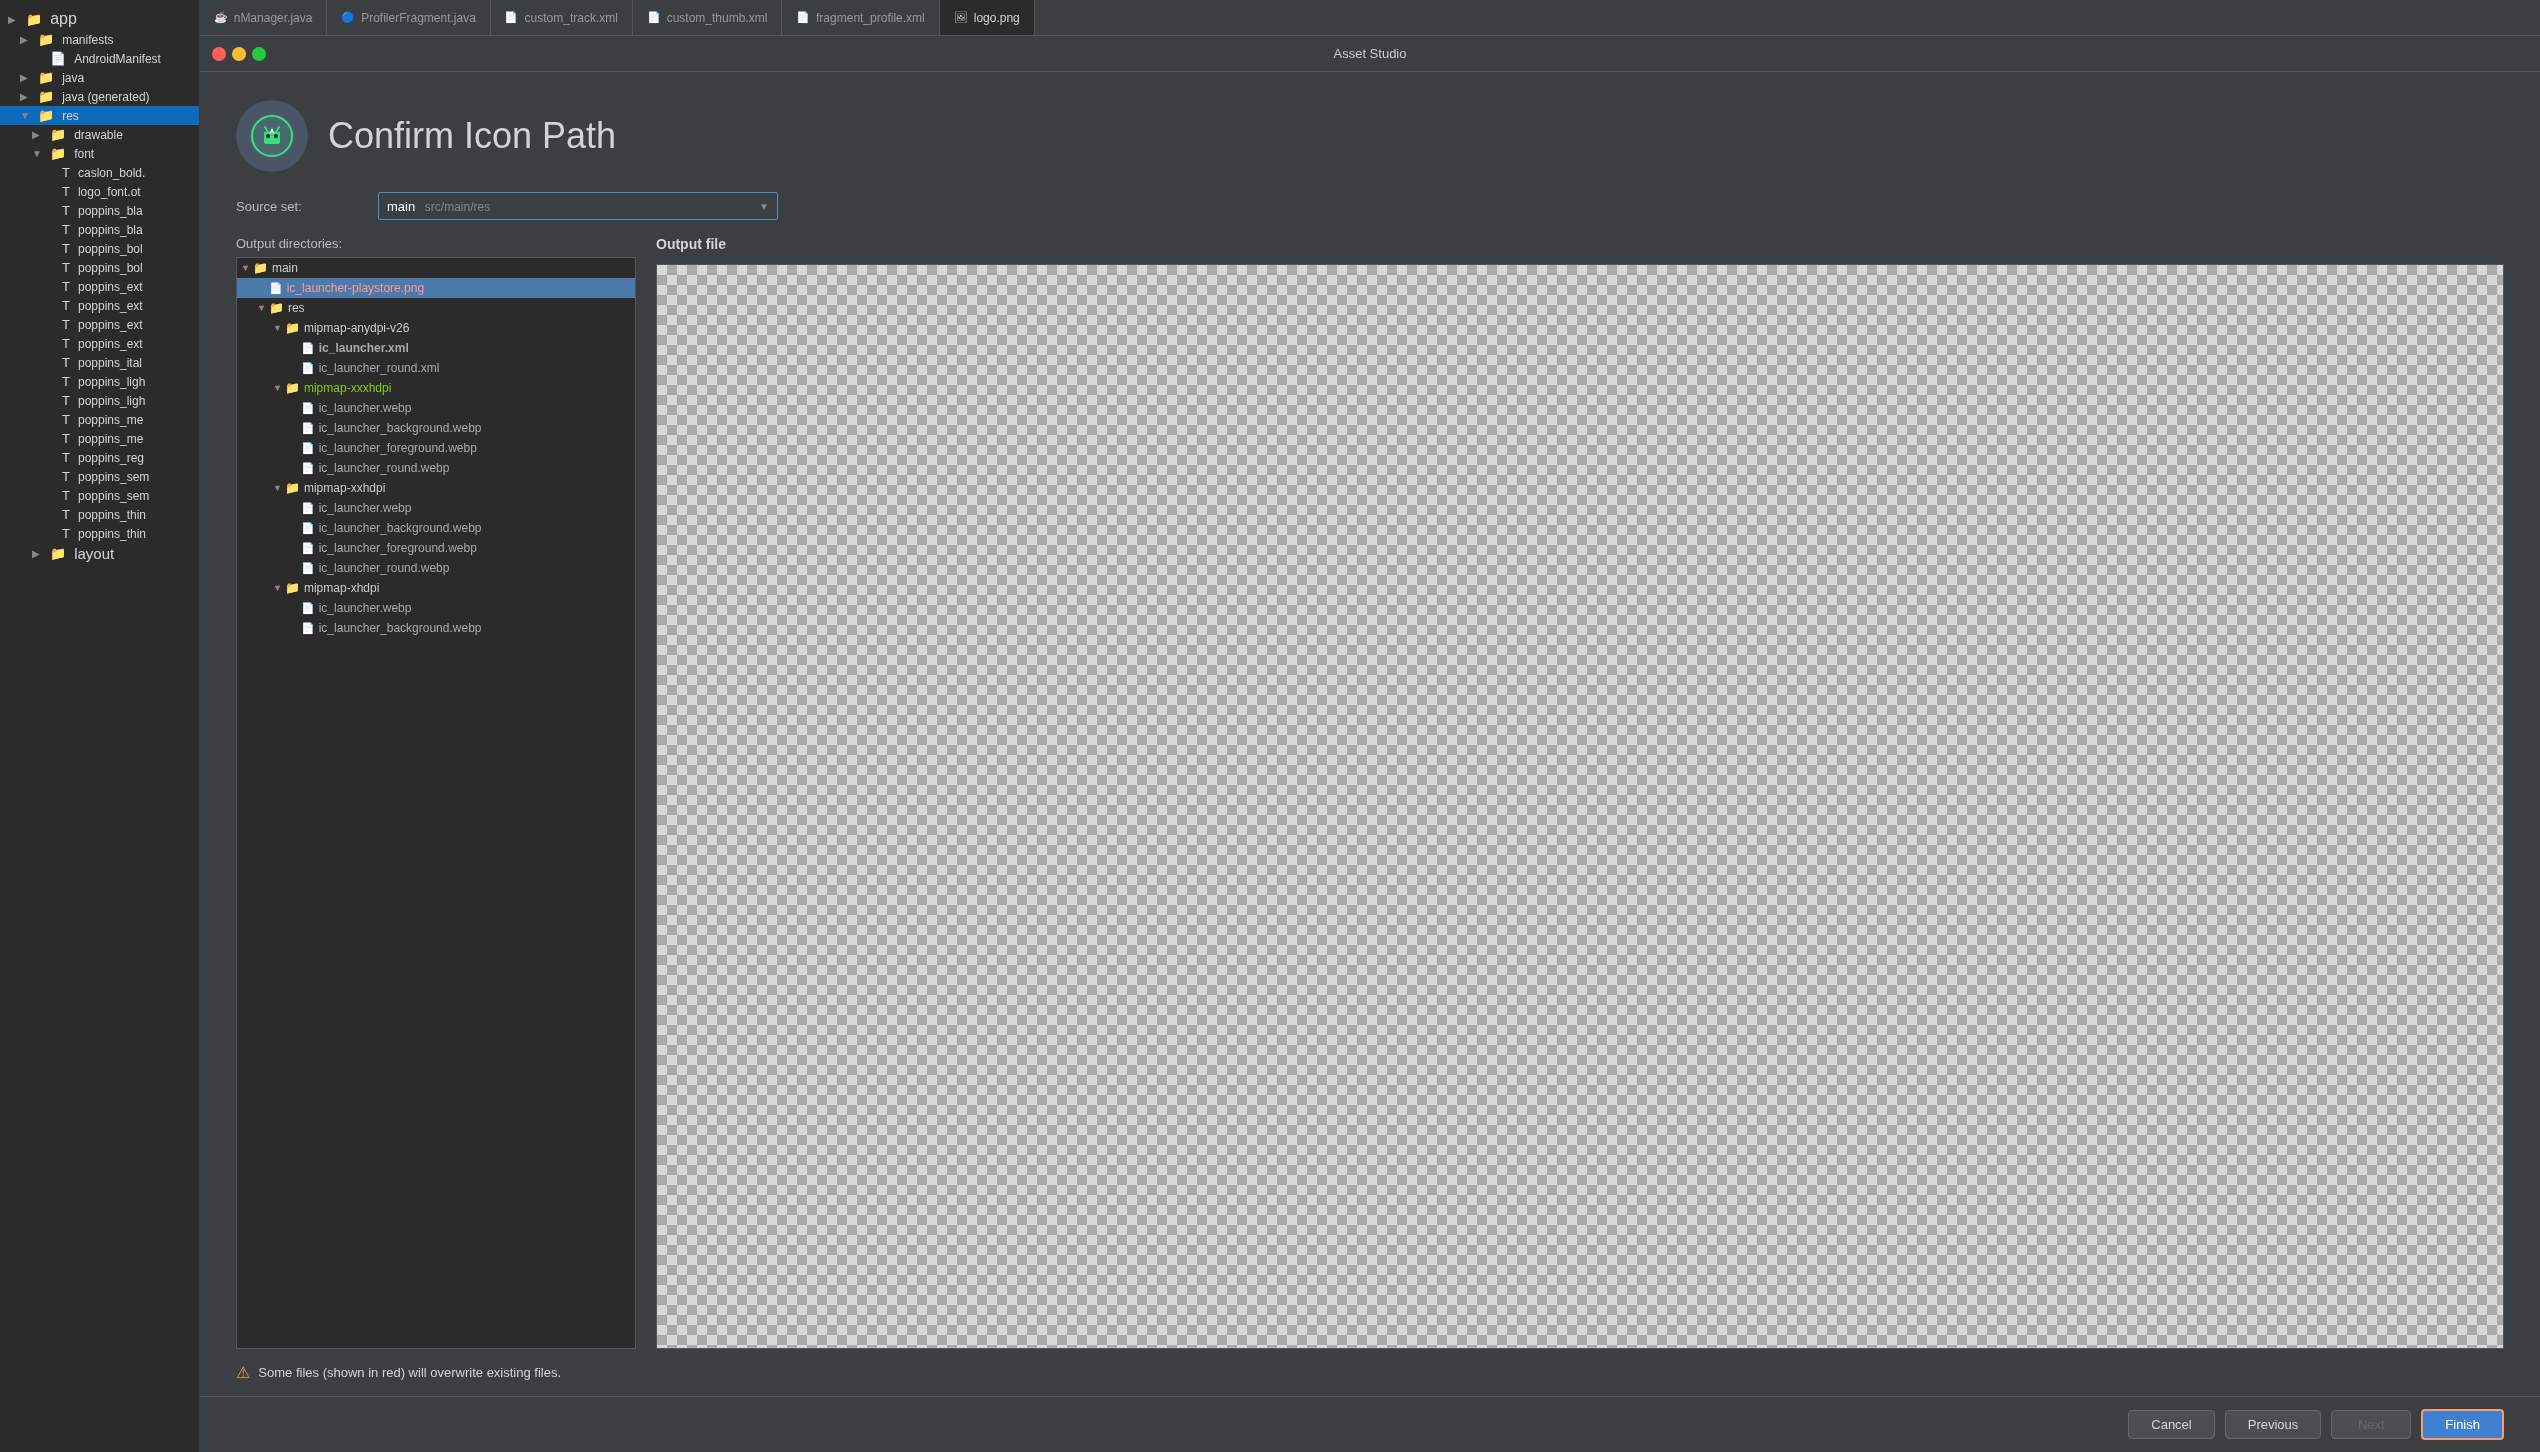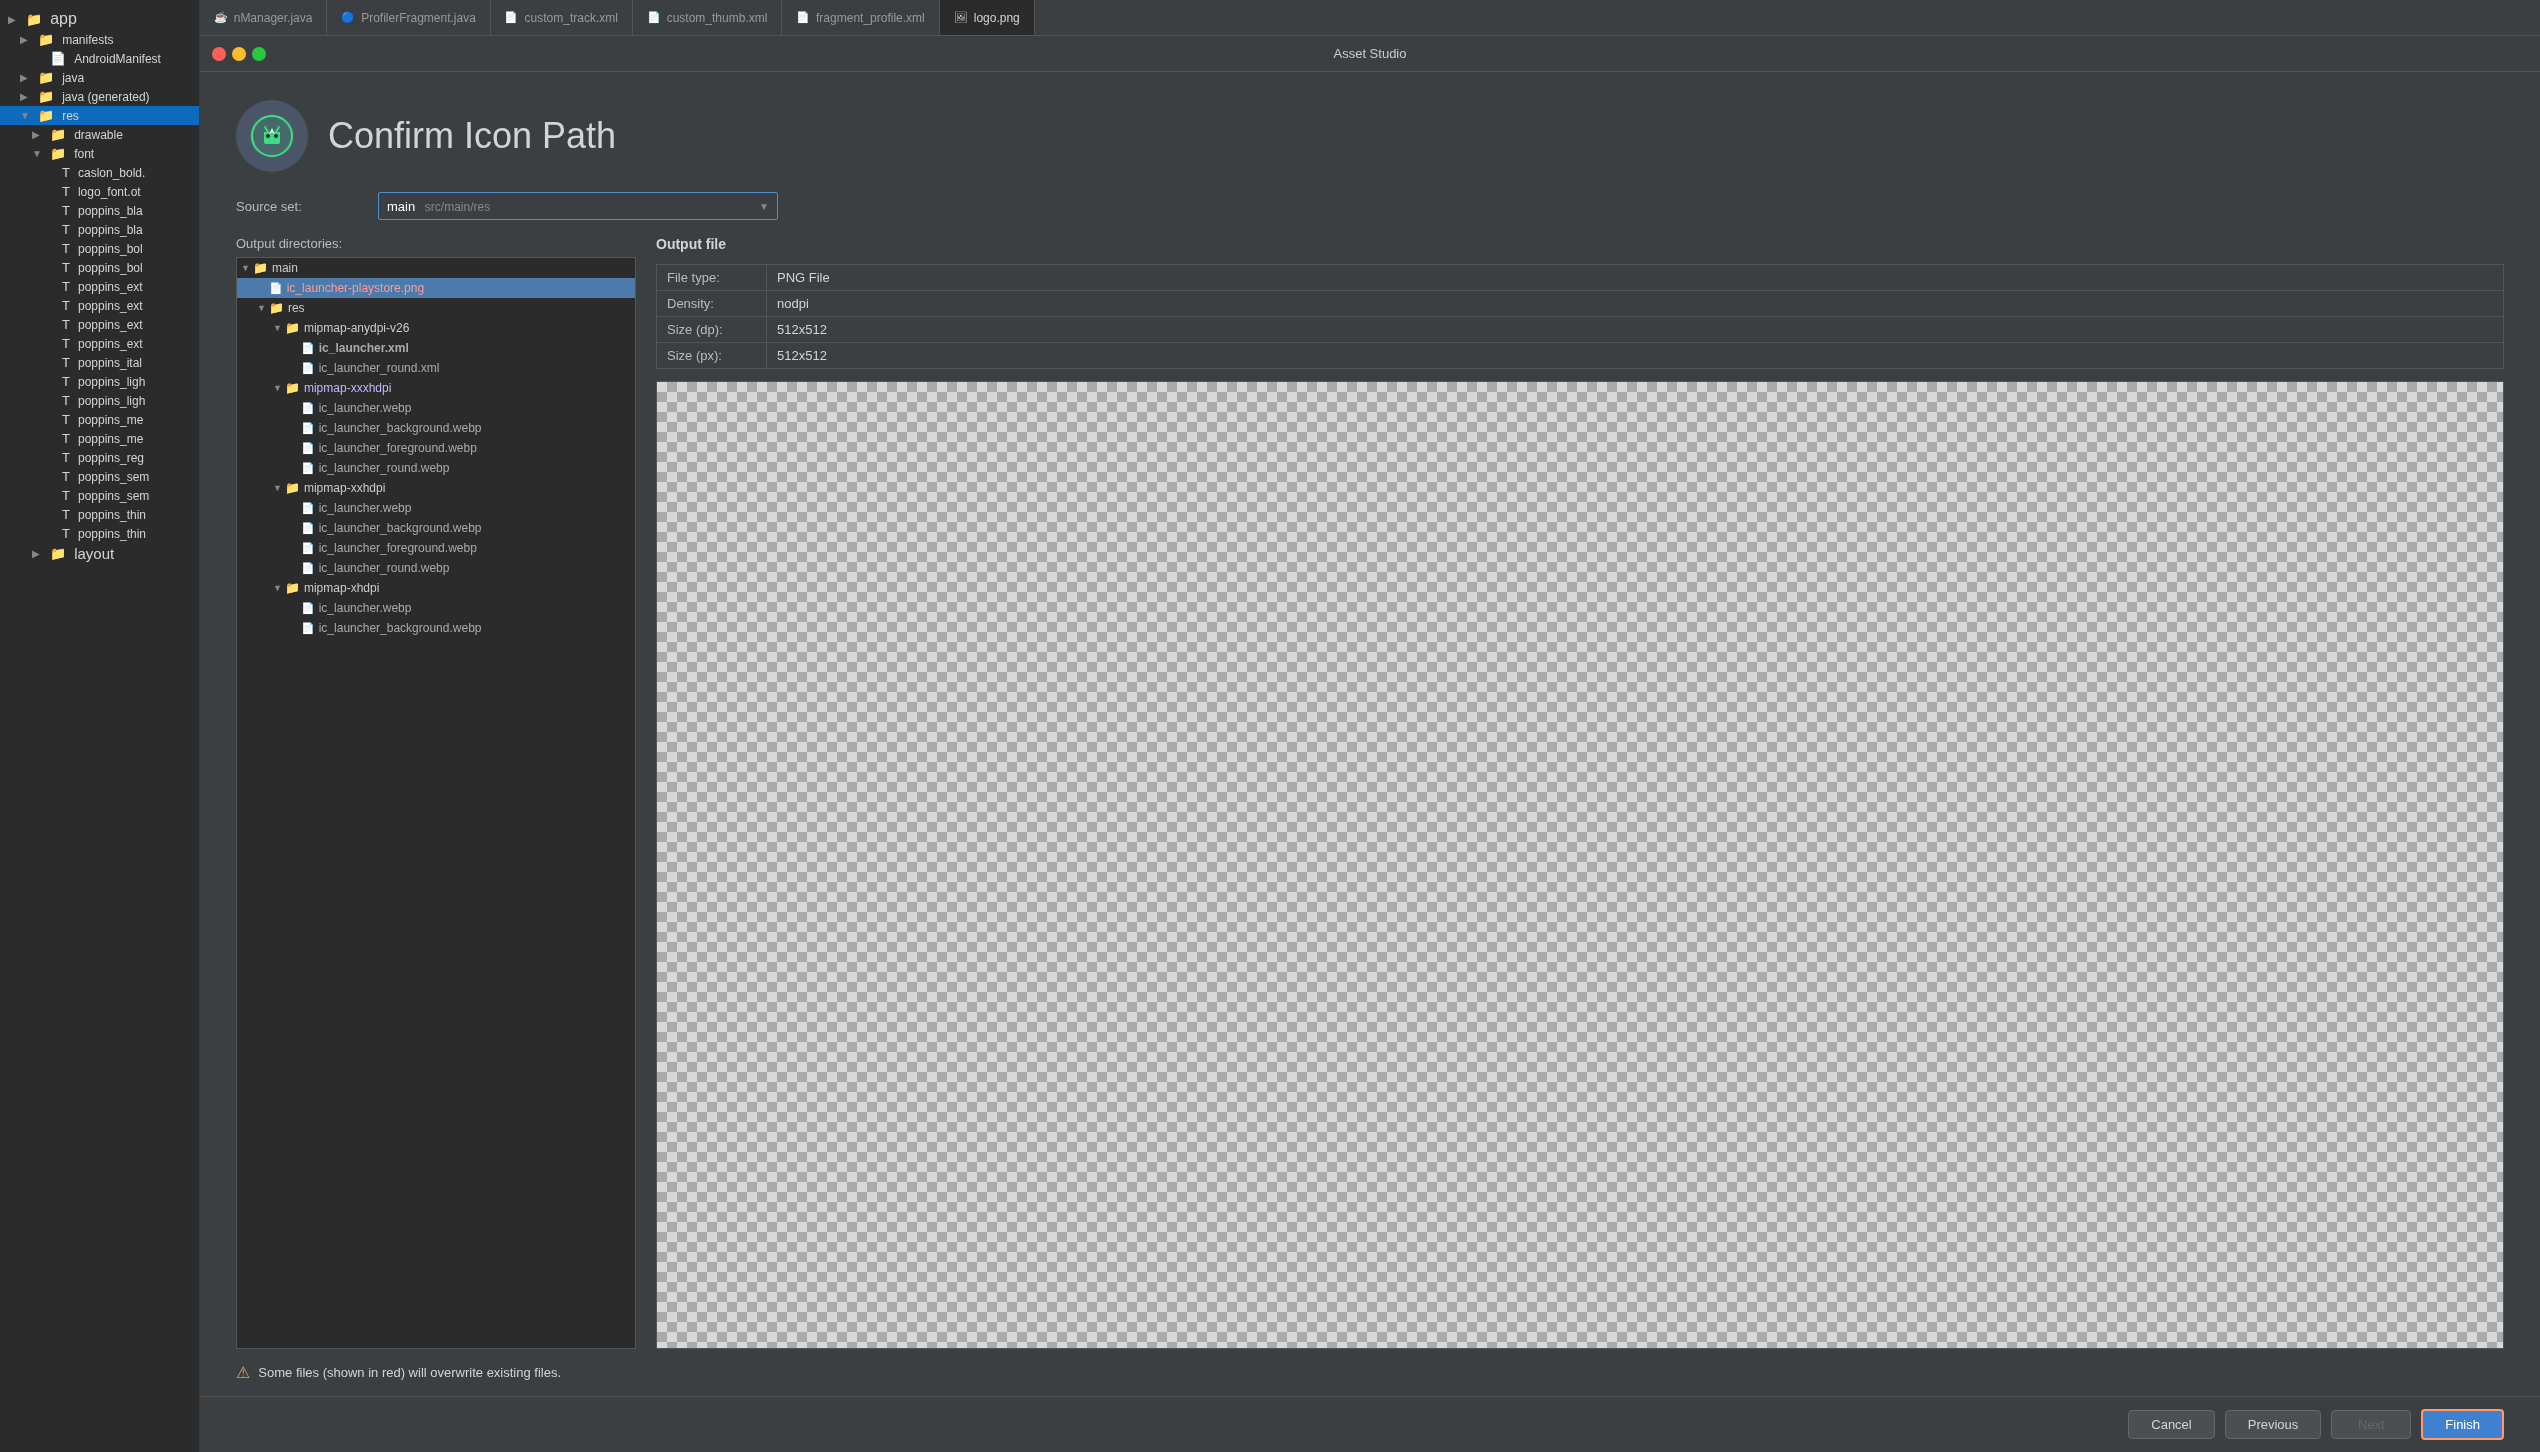--- a/index.html
+++ b/index.html
@@ -581,21 +581,21 @@
                 <span style="color:#aaaaaa;font-size:12px;font-weight:bold;">ic_launcher.xml</span>
               </div>
               <div class="tree-item" style="padding-left: 52px;">
                 <span style="width:12px;display:inline-block;"></span>
                 <span style="color:#888;margin-right:4px;font-size:11px;">📄</span>
                 <span style="color:#aaaaaa;font-size:12px;">ic_launcher_round.xml</span>
               </div>
               <div class="tree-item" style="padding-left: 36px;">
                 <span style="color:#888;font-size:9px;width:12px;display:inline-block;">▼</span>
                 <span style="color:#c8a84b;margin-right:4px;">📁</span>
-                <span style="color:#c4b5fd;font-size:12px;">mipmap-xxxhdpi</span>
+                <span style="color:#84cc16;font-size:12px;">mipmap-xxxhdpi</span>
               </div>
               <div class="tree-item" style="padding-left: 52px;">
                 <span style="width:12px;display:inline-block;"></span>
                 <span style="color:#888;margin-right:4px;font-size:11px;">📄</span>
                 <span style="color:#aaaaaa;font-size:12px;">ic_launcher.webp</span>
               </div>
               <div class="tree-item" style="padding-left: 52px;">
                 <span style="width:12px;display:inline-block;"></span>
                 <span style="color:#888;margin-right:4px;font-size:11px;">📄</span>
                 <span style="color:#aaaaaa;font-size:12px;">ic_launcher_background.webp</span>
@@ -648,40 +648,20 @@
               <div class="tree-item" style="padding-left: 52px;">
                 <span style="width:12px;display:inline-block;"></span>
                 <span style="color:#888;margin-right:4px;font-size:11px;">📄</span>
                 <span style="color:#aaaaaa;font-size:12px;">ic_launcher_background.webp</span>
               </div>
             </div>
         </div>
 
         <div class="right-col">
           <div class="output-file-title">Output file</div>
-          <table class="output-table">
-            <tbody>
-                <tr>
-              <td>File type:</td>
-              <td>PNG File</td>
-            </tr>
-            <tr>
-              <td>Density:</td>
-              <td>nodpi</td>
-            </tr>
-            <tr>
-              <td>Size (dp):</td>
-              <td>512x512</td>
-            </tr>
-            <tr>
-              <td>Size (px):</td>
-              <td>512x512</td>
-            </tr>
-          </tbody>
-            </table>
           <div class="preview-area">
             <div class="checker-pattern"></div>
           </div>
         </div>
       </div>
     </div>
 
     <div class="warning-row">
       <span class="warning-icon">⚠</span>
       <span>Some files (shown in red) will overwrite existing files.</span>

